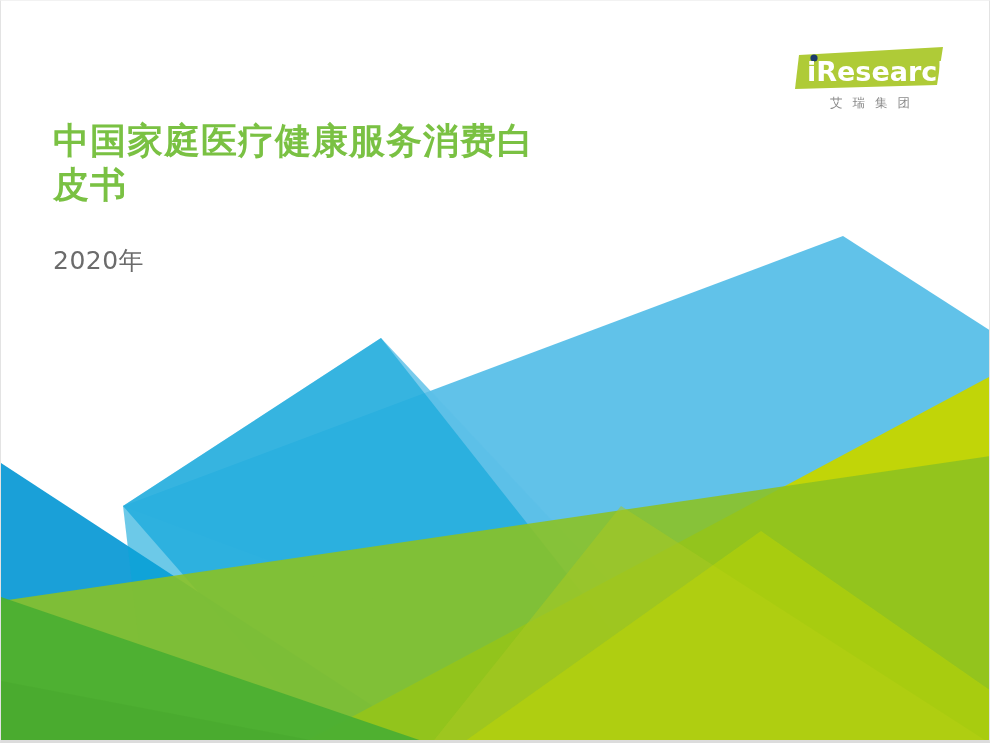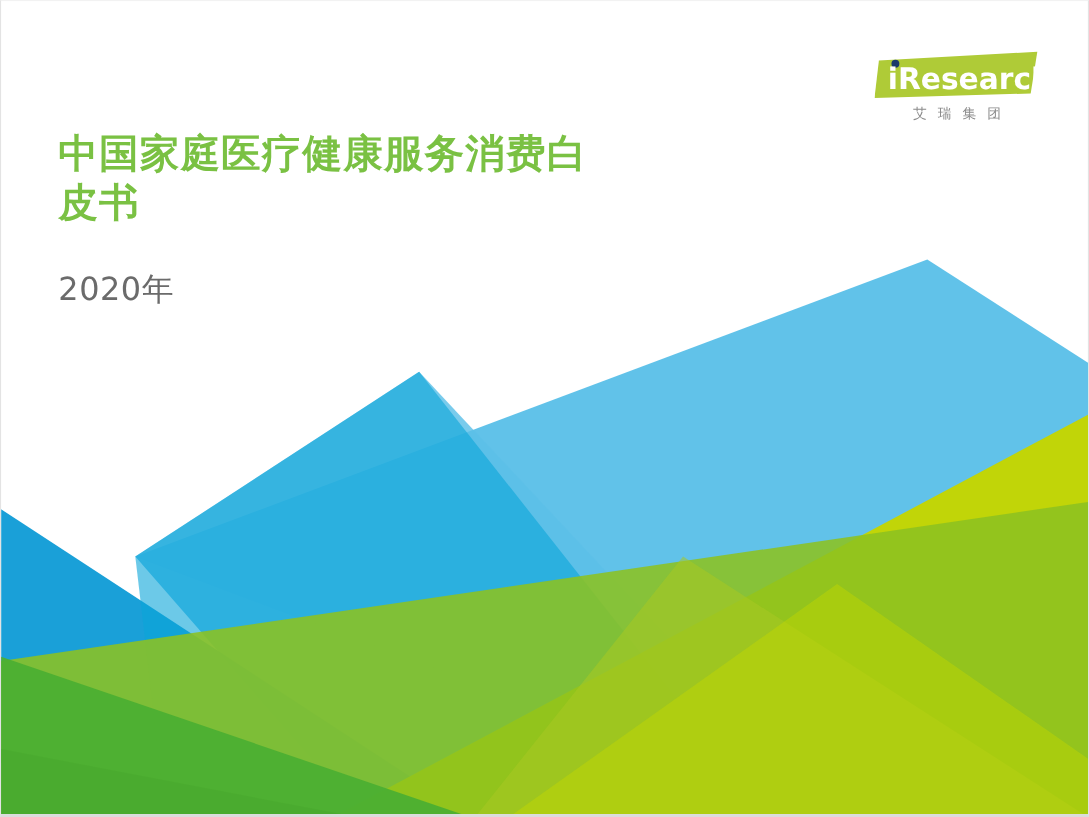--- a/index.html
+++ b/index.html
@@ -73,21 +73,21 @@
     font-size: 36px;
     line-height: 1.21;
     font-weight: bold;
     color: #7AC143;
     letter-spacing: 1px;
     font-family: "DejaVu Sans", "Liberation Sans", sans-serif;
     white-space: pre-wrap;
   }
   .doc-year {
     margin-top: 38px;
-    font-size: 29px;
+    font-size: 25px;
     color: #6b6b6b;
     font-family: "DejaVu Sans", "Liberation Sans", sans-serif;
     letter-spacing: 0.5px;
   }
 </style>
 </head>
 <body>
 
 <div class="slide">
 

